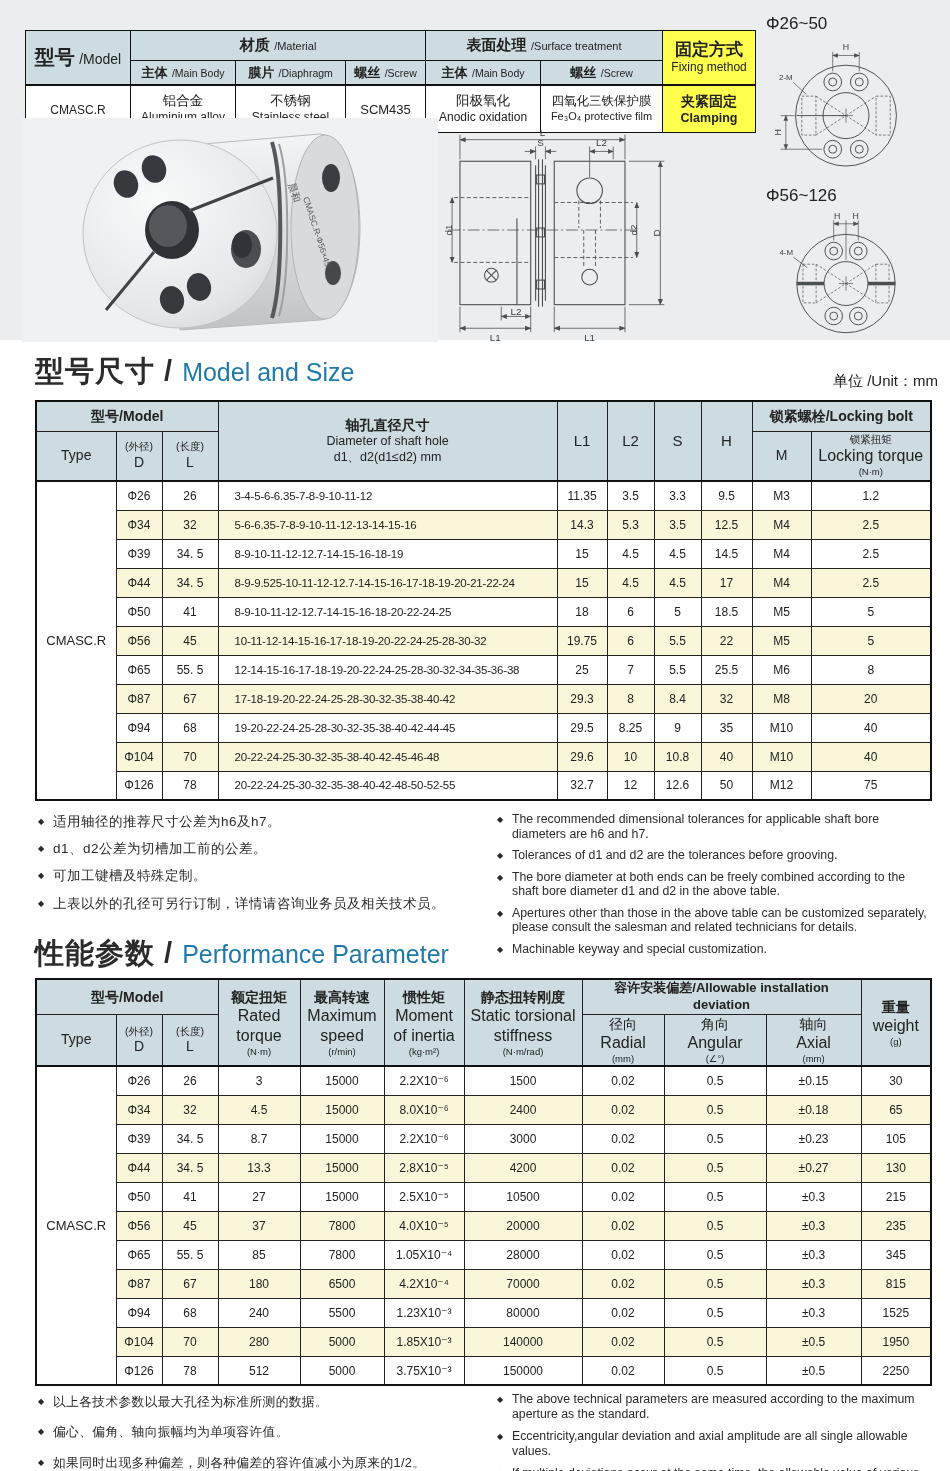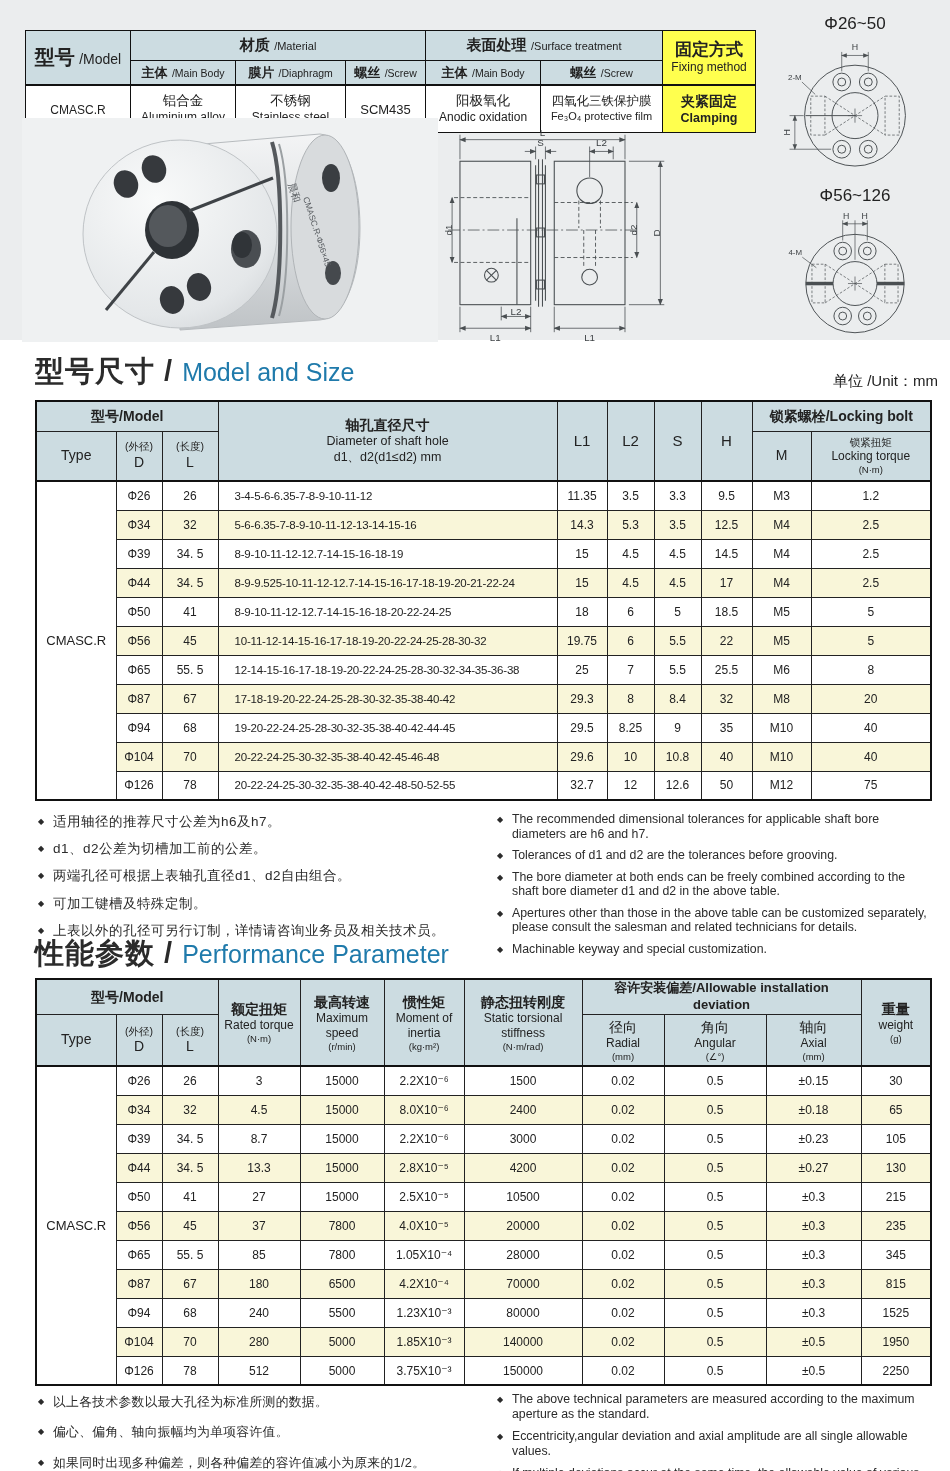--- a/index.html
+++ b/index.html
@@ -28,21 +28,21 @@
   .yellow { background:#ffff4e !important; }
   .fix-zh { font-size:17px; font-weight:bold; line-height:1.1; }
   .fix-en { font-size:12px; }
   .fixd-zh { font-size:14px; font-weight:bold; }
   .fixd-en { font-size:12.5px; font-weight:bold; }
   .scm { font-size:13px; }
 
   
   .product-svg { position:absolute; left:22px; top:118px; width:416px; height:224px; }
   .side-svg { position:absolute; left:438px; top:120px; width:262px; height:222px; }
-  .endview { position:absolute; width:178px; text-align:center; }
+  .endview { position:absolute; width:178px; text-align:left; }
   .endview .ev-title { font-size:17px; color:#222; margin-bottom:2px; }
   .ev1 { left:766px; top:14px; }
   .ev2 { left:766px; top:186px; }
 
   
   .sec-title { position:absolute; left:35px; display:flex; align-items:baseline; gap:9px; }
   .sec-title .t-zh { font-size:29px; font-weight:bold; color:#2b2b2b; letter-spacing:1px; }
   .sec-title .t-en { font-size:25px; color:#1f7aab; }
   .unit-label { position:absolute; right:12px; font-size:15px; color:#222; }
 
@@ -52,21 +52,21 @@
   .dtable { border:2px solid #111; }
   .dtable thead th { background:#ccdce1; font-weight:normal; }
   .dtable thead { border-bottom:2px solid #111; }
   .dtable tbody tr { height:29px; }
   .dtable tbody td { font-size:12px; background:#fff; }
   .dtable tbody tr.alt td { background:#f9f6d9; }
   .dtable tbody td.holes { text-align:left; padding-left:16px; font-size:11.5px; letter-spacing:-0.2px; }
   .dtable tbody td.type-cell { background:#fff !important; font-size:13px; }
   .hd-zh { font-size:14px; font-weight:bold; line-height:1.3; display:block; }
   .hd-en { font-size:12.5px; line-height:1.25; display:block; }
-  .hd-en-xs { font-size:12px; line-height:1.25; display:block; }
+  .hd-en-xs { font-size:16px; line-height:1.25; display:block; }
   .hd-unit { font-size:9.5px; line-height:1.25; display:block; }
   .hd-big { font-size:15px; }
   .size-h1 { height:30px; }
   .size-h2 { height:50px; }
   .perf-h1 { height:30px; }
   .perf-h2 { height:52px; }
 
   
   .notes-ul { position:absolute; list-style:none; }
   .notes-ul li { position:relative; padding-left:15px; color:#2b2b2b; }
@@ -520,21 +520,20 @@
           <td>50</td>
           <td>M12</td>
           <td>75</td>
         </tr>
       </tbody>
   </table>
 
   <ul class="notes-ul nzh1" style="top:814px; left:38px; width:450px;" id="size-notes-zh">
       <li>适用轴径的推荐尺寸公差为h6及h7。</li>
       <li>d1、d2公差为切槽加工前的公差。</li>
-      <li>两端孔径可根据上表轴孔直径d1、d2自由组合。</li>
       <li>可加工键槽及特殊定制。</li>
       <li>上表以外的孔径可另行订制，详情请咨询业务员及相关技术员。</li>
     </ul>
   <ul class="notes-ul nen1" style="top:812px; left:497px; width:438px;" id="size-notes-en">
       <li>The recommended dimensional tolerances for applicable shaft bore diameters are h6 and h7.</li>
       <li>Tolerances of d1 and d2 are the tolerances before grooving.</li>
       <li>The bore diameter at both ends can be freely combined according to the shaft bore diameter d1 and d2 in the above table.</li>
       <li>Apertures other than those in the above table can be customized separately, please consult the salesman and related technicians for details.</li>
       <li>Machinable keyway and special customization.</li>
     </ul>

